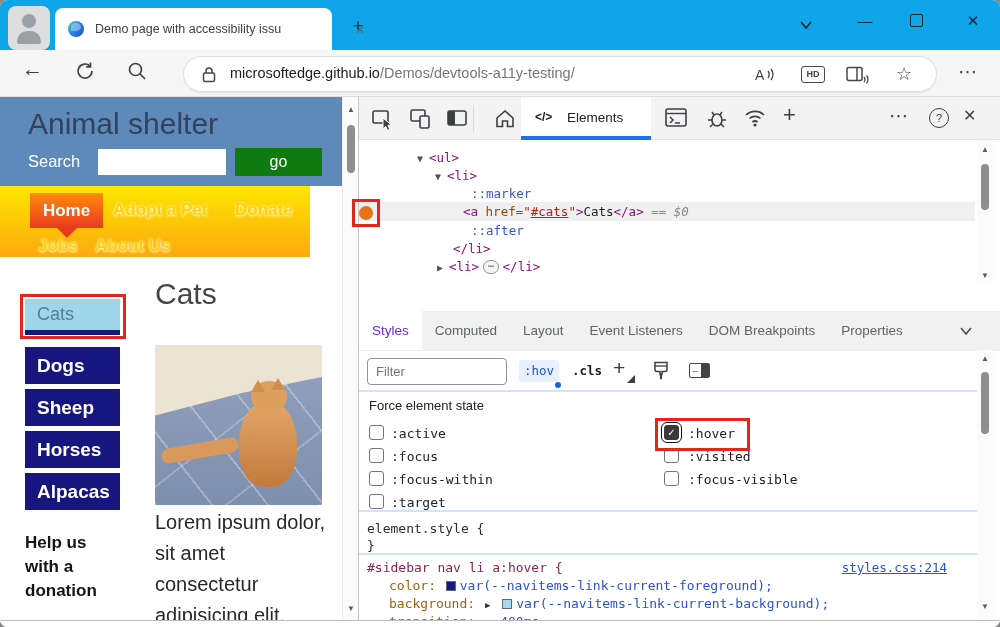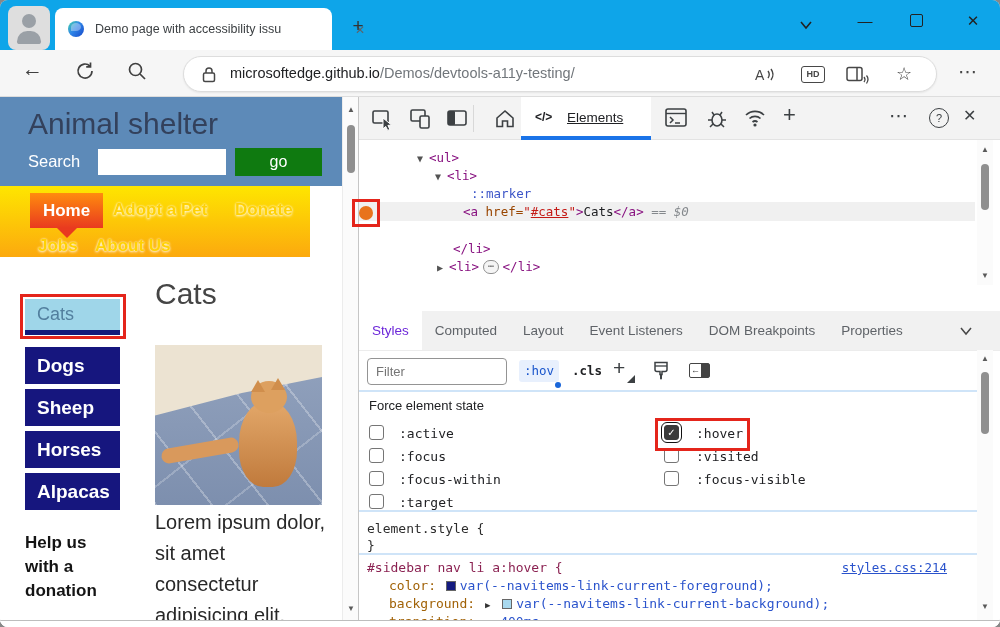--- a/index.html
+++ b/index.html
@@ -85,21 +85,21 @@
   .scr-thumb { left:4px; width:8px; border-radius:4px; background:#8f8f8f; }
 
   
   .devtools { left:358px; top:97px; width:642px; height:530px; background:#fff; border-left:1px solid #c6c6c6; }
   .dt-toolbar { left:0; top:0; width:642px; height:43px; background:#f3f3f3; border-bottom:1px solid #e3e3e3; }
   .dt-ic { color:#3c4043; }
   .dt-sep { left:114px; top:8px; width:1px; height:27px; background:#d8d8d8; }
   .el-tab { left:162px; top:0; width:130px; height:43px; background:#fff; }
   .el-underline { left:0; bottom:0; width:130px; height:4px; background:#1a73e8; }
   .el-code { left:14px; top:13px; font-size:12px; color:#202124; font-weight:bold; }
-  .el-label { left:46px; top:13px; font-size:13.5px; color:#202124;text-decoration:underline; }
+  .el-label { left:46px; top:13px; font-size:13.5px; color:#202124; }
   .dt-help { left:570px; top:11px; width:20px; height:20px; border:1.5px solid #3c4043; border-radius:50%;
              font-size:11px; text-align:center; line-height:18px; color:#3c4043; }
 
   .dom-tree { left:0; top:43px; width:642px; height:145px; background:#fff; overflow:hidden; }
   .dom-line { position:absolute; left:0; width:616px; height:19px; line-height:19px; font-size:12.5px;
               font-family:"DejaVu Sans Mono", monospace; white-space:nowrap; }
   .dom-line.hl { background:#f0f0f0; }
   .clip-line { position:absolute; left:0; top:0; width:616px; height:7px; overflow:hidden; }
   .clip-line .inner { position:absolute; top:-12px; left:62px; font-size:12.5px; font-family:"DejaVu Sans Mono",monospace; }
   .tk.tag { color:#881280; } .tk.attr { color:#994500; } .tk.str { color:#c41a16; }
@@ -136,21 +136,21 @@
   .toggle-ic { left:330px; top:12px; width:21px; height:15px; border:1.5px solid #444; border-radius:2px; }
   .toggle-fill { position:absolute; right:0; top:0; width:8px; height:100%; background:#444; }
   .toggle-arr { position:absolute; left:1px; top:0; font-size:9px; line-height:12px; color:#444; }
   .blue-sep { left:0; width:618px; height:2px; background:#cfe4f8; }
 
   .force { left:0; top:295px; width:618px; height:120px; background:#fff; }
   .force-title { left:10px; top:6px; font-size:13px; color:#202124; }
   .chk { width:15px; height:15px; border:1.4px solid #757575; border-radius:3px; background:#fff; }
   .chk.checked { background:#3a3a3a; border-color:#3a3a3a; color:#fff; font-size:10px; text-align:center;
                  line-height:14px; outline:1.6px solid #111; outline-offset:2px; border-radius:3px; }
-  .chk-label { font-size:13px; color:#202124; line-height:17px;margin-left:8px; }
+  .chk-label { font-size:13px; color:#202124; line-height:17px; }
 
   .es-block { left:0; top:419px; width:618px; height:39px; }
   .code13 { font-size:13px; color:#2d2d2d; font-family:"DejaVu Sans Mono",monospace; }
   .rule { left:0; top:460px; width:618px; height:70px; }
   .sel { color:#8b2252; } .prop { color:#a16207; } .val { color:#2a53cc; }
   .css-link { color:#2a53cc; text-decoration:underline; }
   .swatch { display:inline-block; width:10px; height:10px; border:1px solid #666; margin:0 4px -1px 2px; }
   .exp { display:inline-block; color:#333; font-size:9px; margin:0 2px; }
 
   
@@ -334,20 +334,21 @@
     </div>
 
     <div class="abs dom-tree">
       <div class="clip-line">
           <span class="inner"><span class="tk tag">&lt;nav&gt;</span></span>
         </div>
       <div class="dom-line" style="top:8px; padding-left:58px;"><span class="tk arrow">▼ </span><span class="tk tag">&lt;ul&gt;</span></div>
       <div class="dom-line" style="top:26px; padding-left:76px;"><span class="tk arrow">▼ </span><span class="tk tag">&lt;li&gt;</span></div>
       <div class="dom-line" style="top:44px; padding-left:112px;"><span class="tk pseudo">::marker</span></div>
       <div class="dom-line hl" style="top:62px; padding-left:104px;"><span class="tk tag">&lt;a </span><span class="tk attr">href=</span><span class="tk str">"</span><span class="tk strlink">#cats</span><span class="tk str">"</span><span class="tk tag">&gt;</span><span class="tk text">Cats</span><span class="tk tag">&lt;/a&gt;</span><span class="tk meta"> == $0</span></div>
+      <div class="dom-line" style="top:81px; padding-left:112px;"><span class="tk pseudo">::after</span></div>
       <div class="dom-line" style="top:99px; padding-left:94px;"><span class="tk tag">&lt;/li&gt;</span></div>
       <div class="dom-line" style="top:117px; padding-left:78px;"><span class="tk arrow">▶ </span><span class="tk tag">&lt;li&gt;</span><span class="tk badge">⋯</span><span class="tk tag">&lt;/li&gt;</span></div>
     </div>
     <div class="abs dt-scroll" style="left:618px; top:43px; height:145px;">
       <div class="abs scr-arrow" style="top:5px;">▲</div>
       <div class="abs scr-thumb" style="top:24px; height:46px;"></div>
       <div class="abs scr-arrow" style="bottom:5px;">▼</div>
     </div>
 
 

